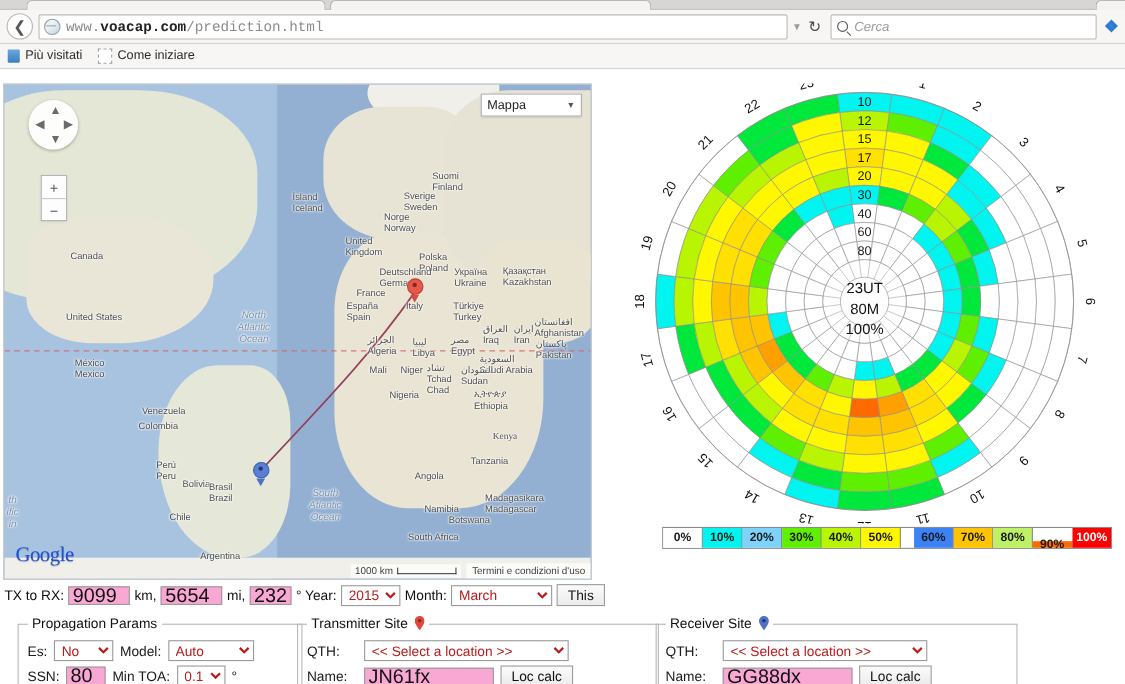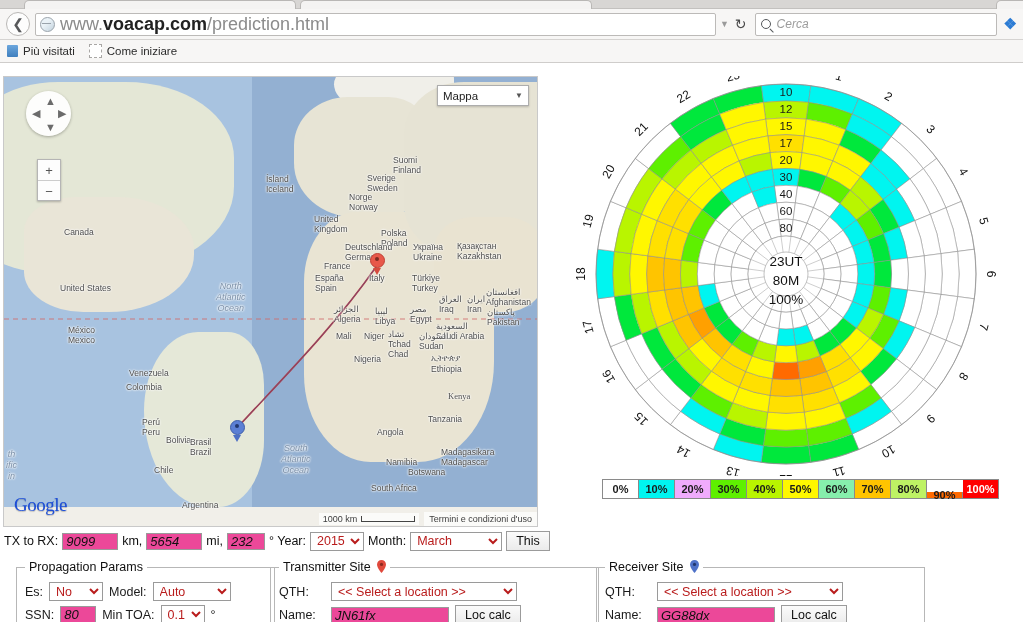--- a/index.html
+++ b/index.html
@@ -18,21 +18,21 @@
      background:#f7f6f5;border-bottom:1px solid #d5d3d1;}
   .backbtn{width:22px;height:22px;border-radius:50%;border:1px solid #b9b7b5;
      background:#fdfdfd;display:flex;align-items:center;justify-content:center;
      color:#57585a;font-size:14px;line-height:1;margin-right:5px;}
   .urlbar{flex:1;height:21px;background:#ffffff;border:1px solid #bcbab8;
      border-radius:2px;display:flex;align-items:center;padding:0 4px;}
   .globe{width:13px;height:13px;border-radius:50%;border:1px solid #9aa3ab;
      background:linear-gradient(135deg,#eaf2f7 40%,#c3d3de);margin-right:5px;flex:0 0 auto;
      position:relative;}
   .globe:after{content:"";position:absolute;left:1px;top:5px;width:9px;height:1px;background:#9aa3ab;}
-  .urltext{font-size:18px;color:#8b8b8b;white-space:nowrap;}
+  .urltext{font-size:13px;color:#8b8b8b;white-space:nowrap;font-family:Liberation Mono, monospace;}
   .urltext b{color:#222;font-weight:bold;}
   .caret{color:#9a9a9a;font-size:9px;margin:0 6px 0 4px;}
   .reload{color:#4a4a4a;font-size:14px;margin-right:6px;}
   .searchbar{width:230px;height:21px;background:#fff;border:1px solid #bcbab8;
      border-radius:2px;display:flex;align-items:center;padding:0 5px;margin-left:2px;}
   .mag{width:8px;height:8px;border:1.4px solid #55585b;border-radius:50%;
      position:relative;margin-right:6px;flex:0 0 auto;}
   .mag:after{content:"";position:absolute;right:-4px;bottom:-3px;width:5px;height:1.4px;
      background:#55585b;transform:rotate(45deg);}
   .searchph{font-style:italic;color:#9b9b9b;font-size:12px;}
@@ -101,22 +101,22 @@
   .legend{position:absolute;left:46px;top:403px;display:flex;align-items:stretch;
      border:1px solid #8a8a8a;height:18px;}
   .legend div{width:35px;display:flex;align-items:center;justify-content:center;
      font-size:11px;font-weight:bold;color:#1a1a1a;border-right:1px solid #8a8a8a;}
   .legend div:last-child{border-right:none;}
   
   .formrow{position:absolute;left:4px;top:468px;display:flex;align-items:center;
      font-size:12.5px;color:#101010;}
   .formrow > *{margin-right:4px;}
   .lbl{white-space:nowrap;}
-  input.txt{height:17px;border:1px solid #9a9a9a;background:#ec4899;font-size:13px;
-     font-family:"Liberation Sans",sans-serif;padding:0 3px;color:#111;box-sizing:border-box;font-style:italic;}
+  input.txt{height:17px;border:1px solid #9a9a9a;background:#f9a8d4;font-size:18px;
+     font-family:"Liberation Sans",sans-serif;padding:0 3px;color:#111;box-sizing:border-box;}
   select.sel{height:19px;border:1px solid #9a9a9a;background:#fff;font-size:12.5px;
      font-family:"Liberation Sans",sans-serif;color:#b91c1c;padding:0 2px;box-sizing:border-box;}
   button.btn{height:20px;border:1px solid #9b9b9b;background:linear-gradient(#fbfbfb,#ebebeb);
      font-size:12.5px;font-family:"Liberation Sans",sans-serif;color:#111;padding:0 9px;}
   fieldset.fs{position:absolute;border:1px solid #b7b7b7;margin:0;padding:4px 8px 6px;}
   fieldset.fs > legend{font-size:12.5px;color:#101010;padding:0 4px;}
   .fsrow{display:flex;align-items:center;margin-top:4px;font-size:12.5px;}
   .fsrow > *{margin-right:6px;}
   #fs-prop{left:16px;top:497px;width:241px;height:58px;}
   #fs-tx{left:270px;top:497px;width:311px;height:58px;}
@@ -558,25 +558,25 @@
           <text x="230" y="138.7" text-anchor="middle" font-size="11.5" font-family="Liberation Sans, sans-serif" fill="#1a1a1a">60</text>
           <text x="230" y="155.6" text-anchor="middle" font-size="11.5" font-family="Liberation Sans, sans-serif" fill="#1a1a1a">80</text>
         </g>
       <text id="ctr0" x="230" y="190" text-anchor="middle" font-size="13.5" fill="#111" font-family="Liberation Sans, sans-serif">23UT</text>
       <text id="ctr1" x="230" y="209" text-anchor="middle" font-size="13.5" fill="#111" font-family="Liberation Sans, sans-serif">80M</text>
       <text id="ctr2" x="230" y="228" text-anchor="middle" font-size="13.5" fill="#111" font-family="Liberation Sans, sans-serif">100%</text>
     </svg>
     <div class="legend" id="legend">
         <div style="background: rgb(255, 255, 255);">0%</div>
         <div style="background: rgb(0, 245, 240);">10%</div>
-        <div style="background: #f0abfc;">20%</div>
+        <div style="background: #7dd3fc;">20%</div>
         <div style="background: rgb(94, 240, 0);">30%</div>
         <div style="background: rgb(185, 245, 0);">40%</div>
         <div style="background: rgb(255, 247, 0);">50%</div>
-        <div style="background: #86efac;">60%</div>
+        <div style="background: #3b82f6; margin-left: 12px;">60%</div>
         <div style="background: rgb(255, 196, 0);">70%</div>
         <div style="background: #bef264;">80%</div>
         <div style="background: rgb(255, 106, 0); margin-top: 12px;">90%</div>
         <div style="background: rgb(255, 0, 0); color: rgb(255, 255, 255);">100%</div>
       </div>
   </div>
 
   <div class="formrow">
     <span class="lbl">TX to RX:</span>
     <input class="txt" style="width: 56px;" value="9099">

